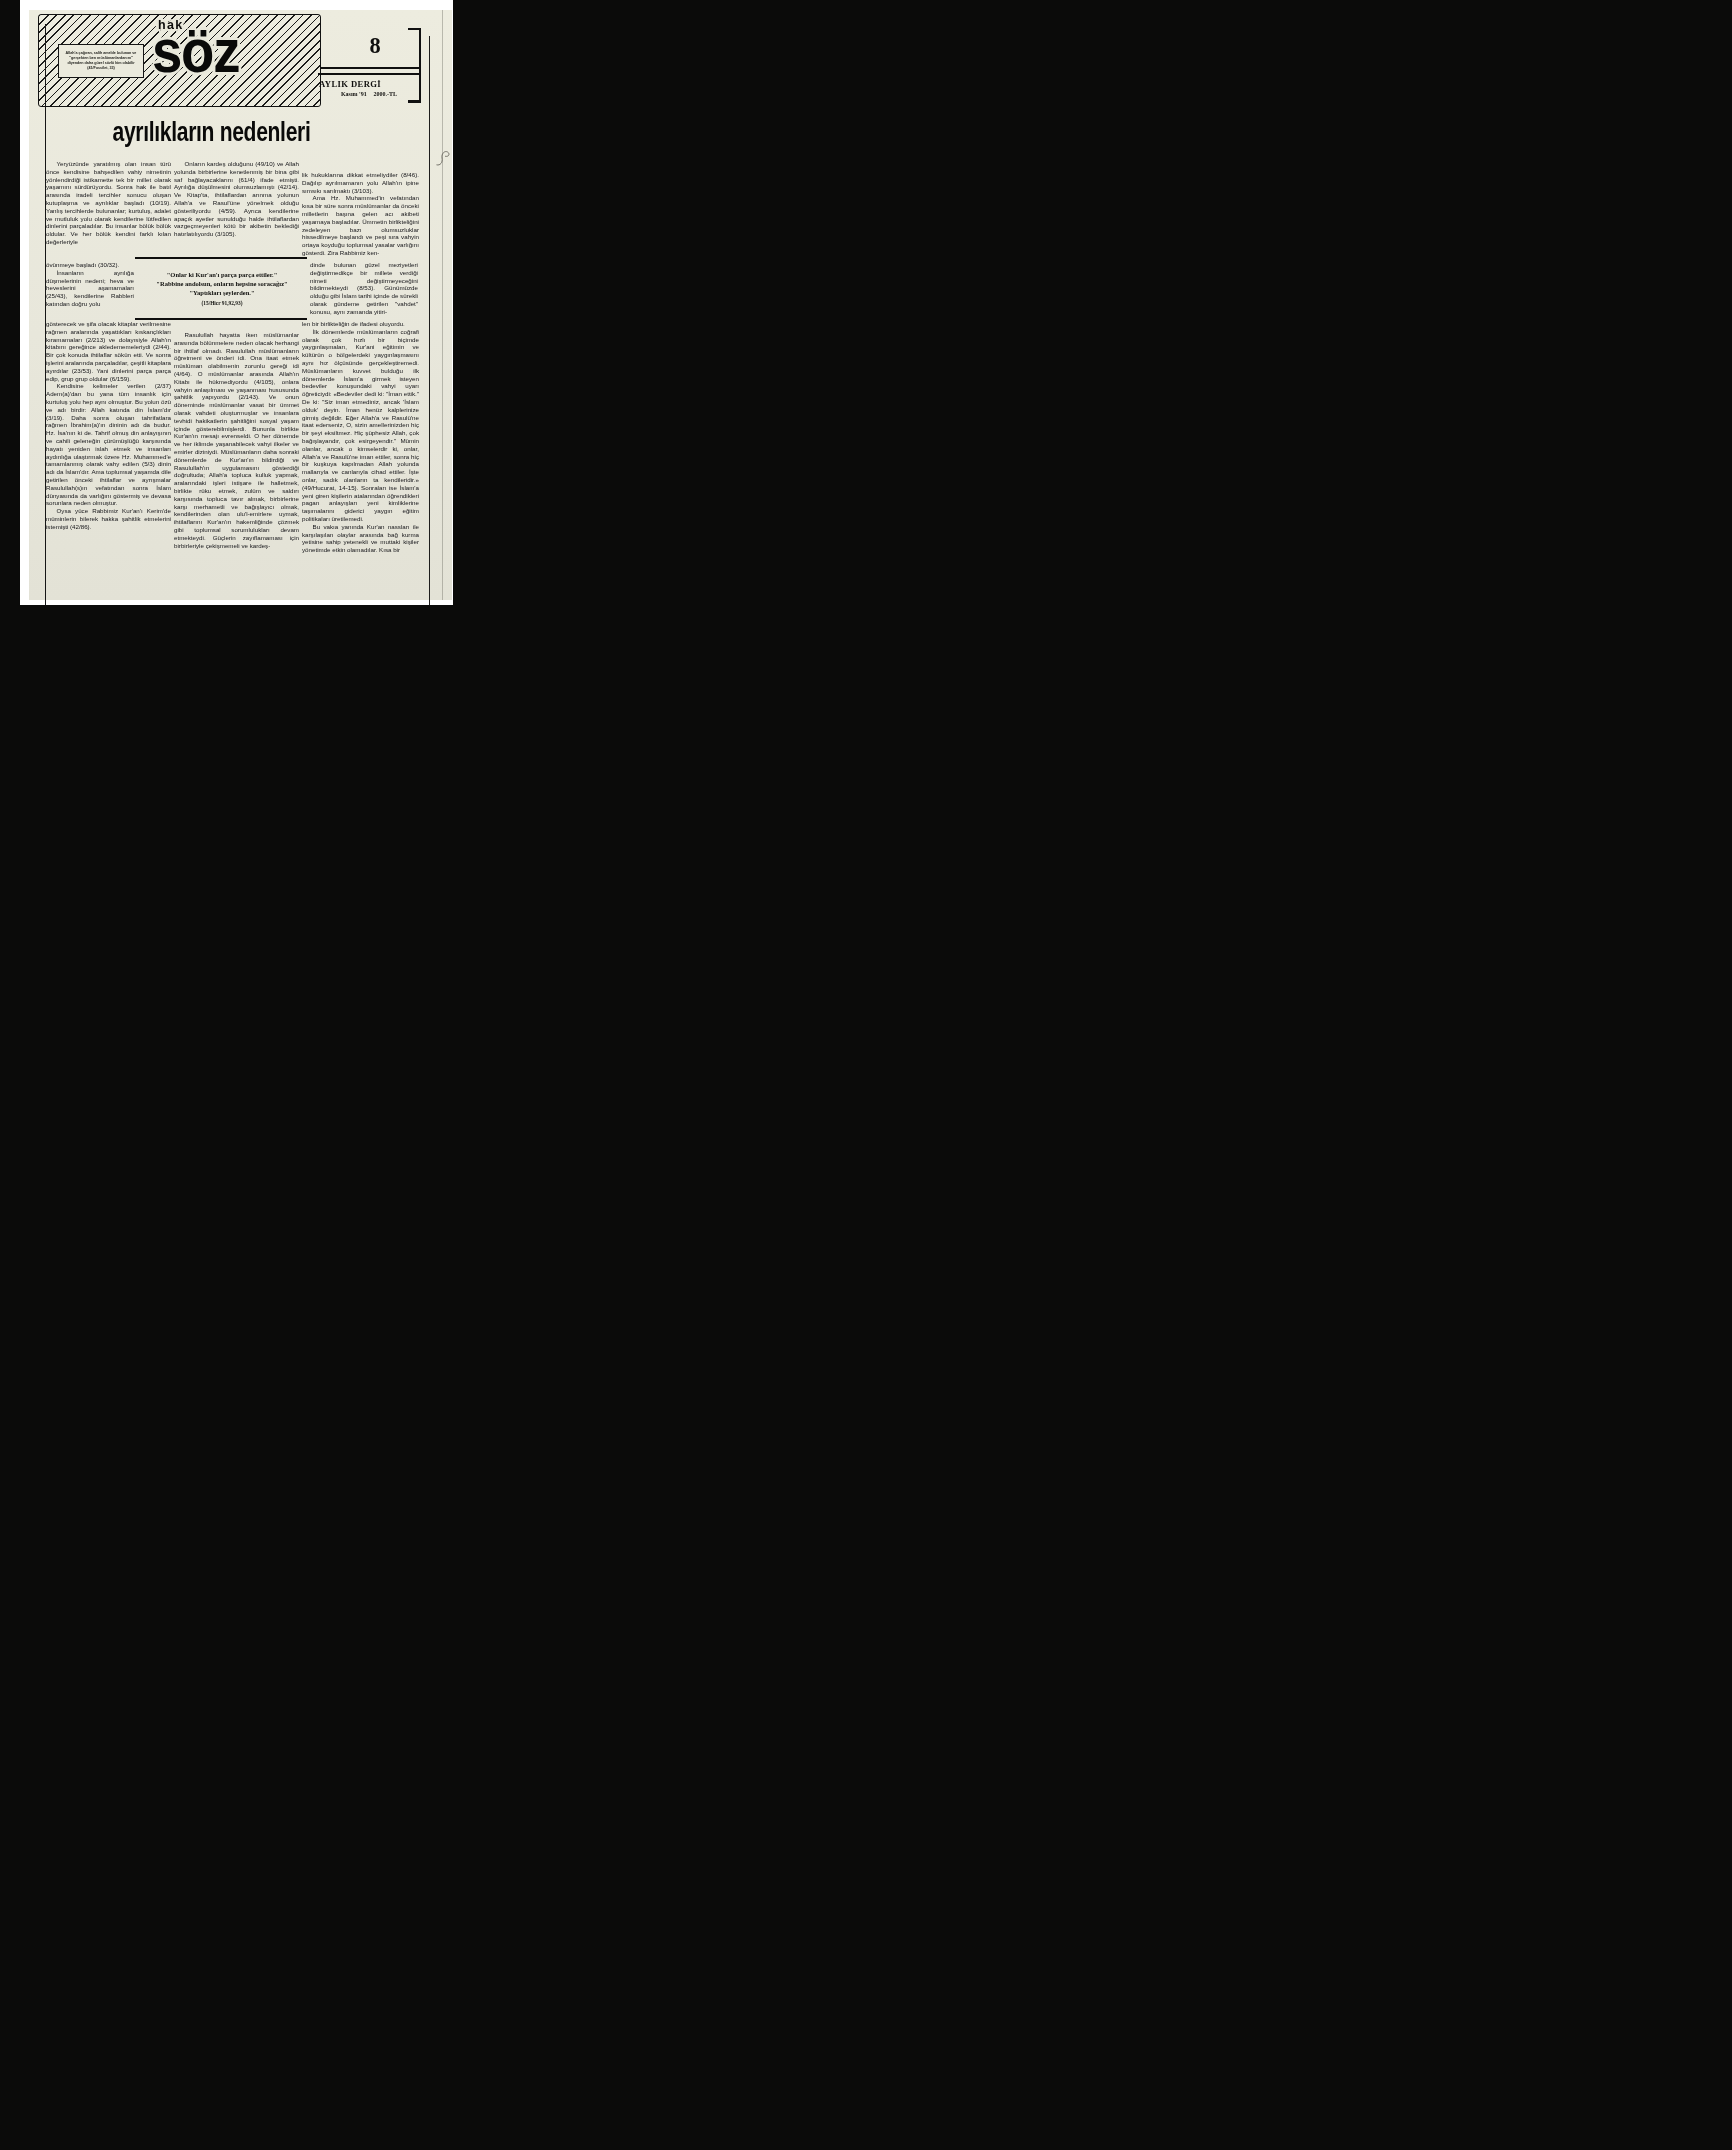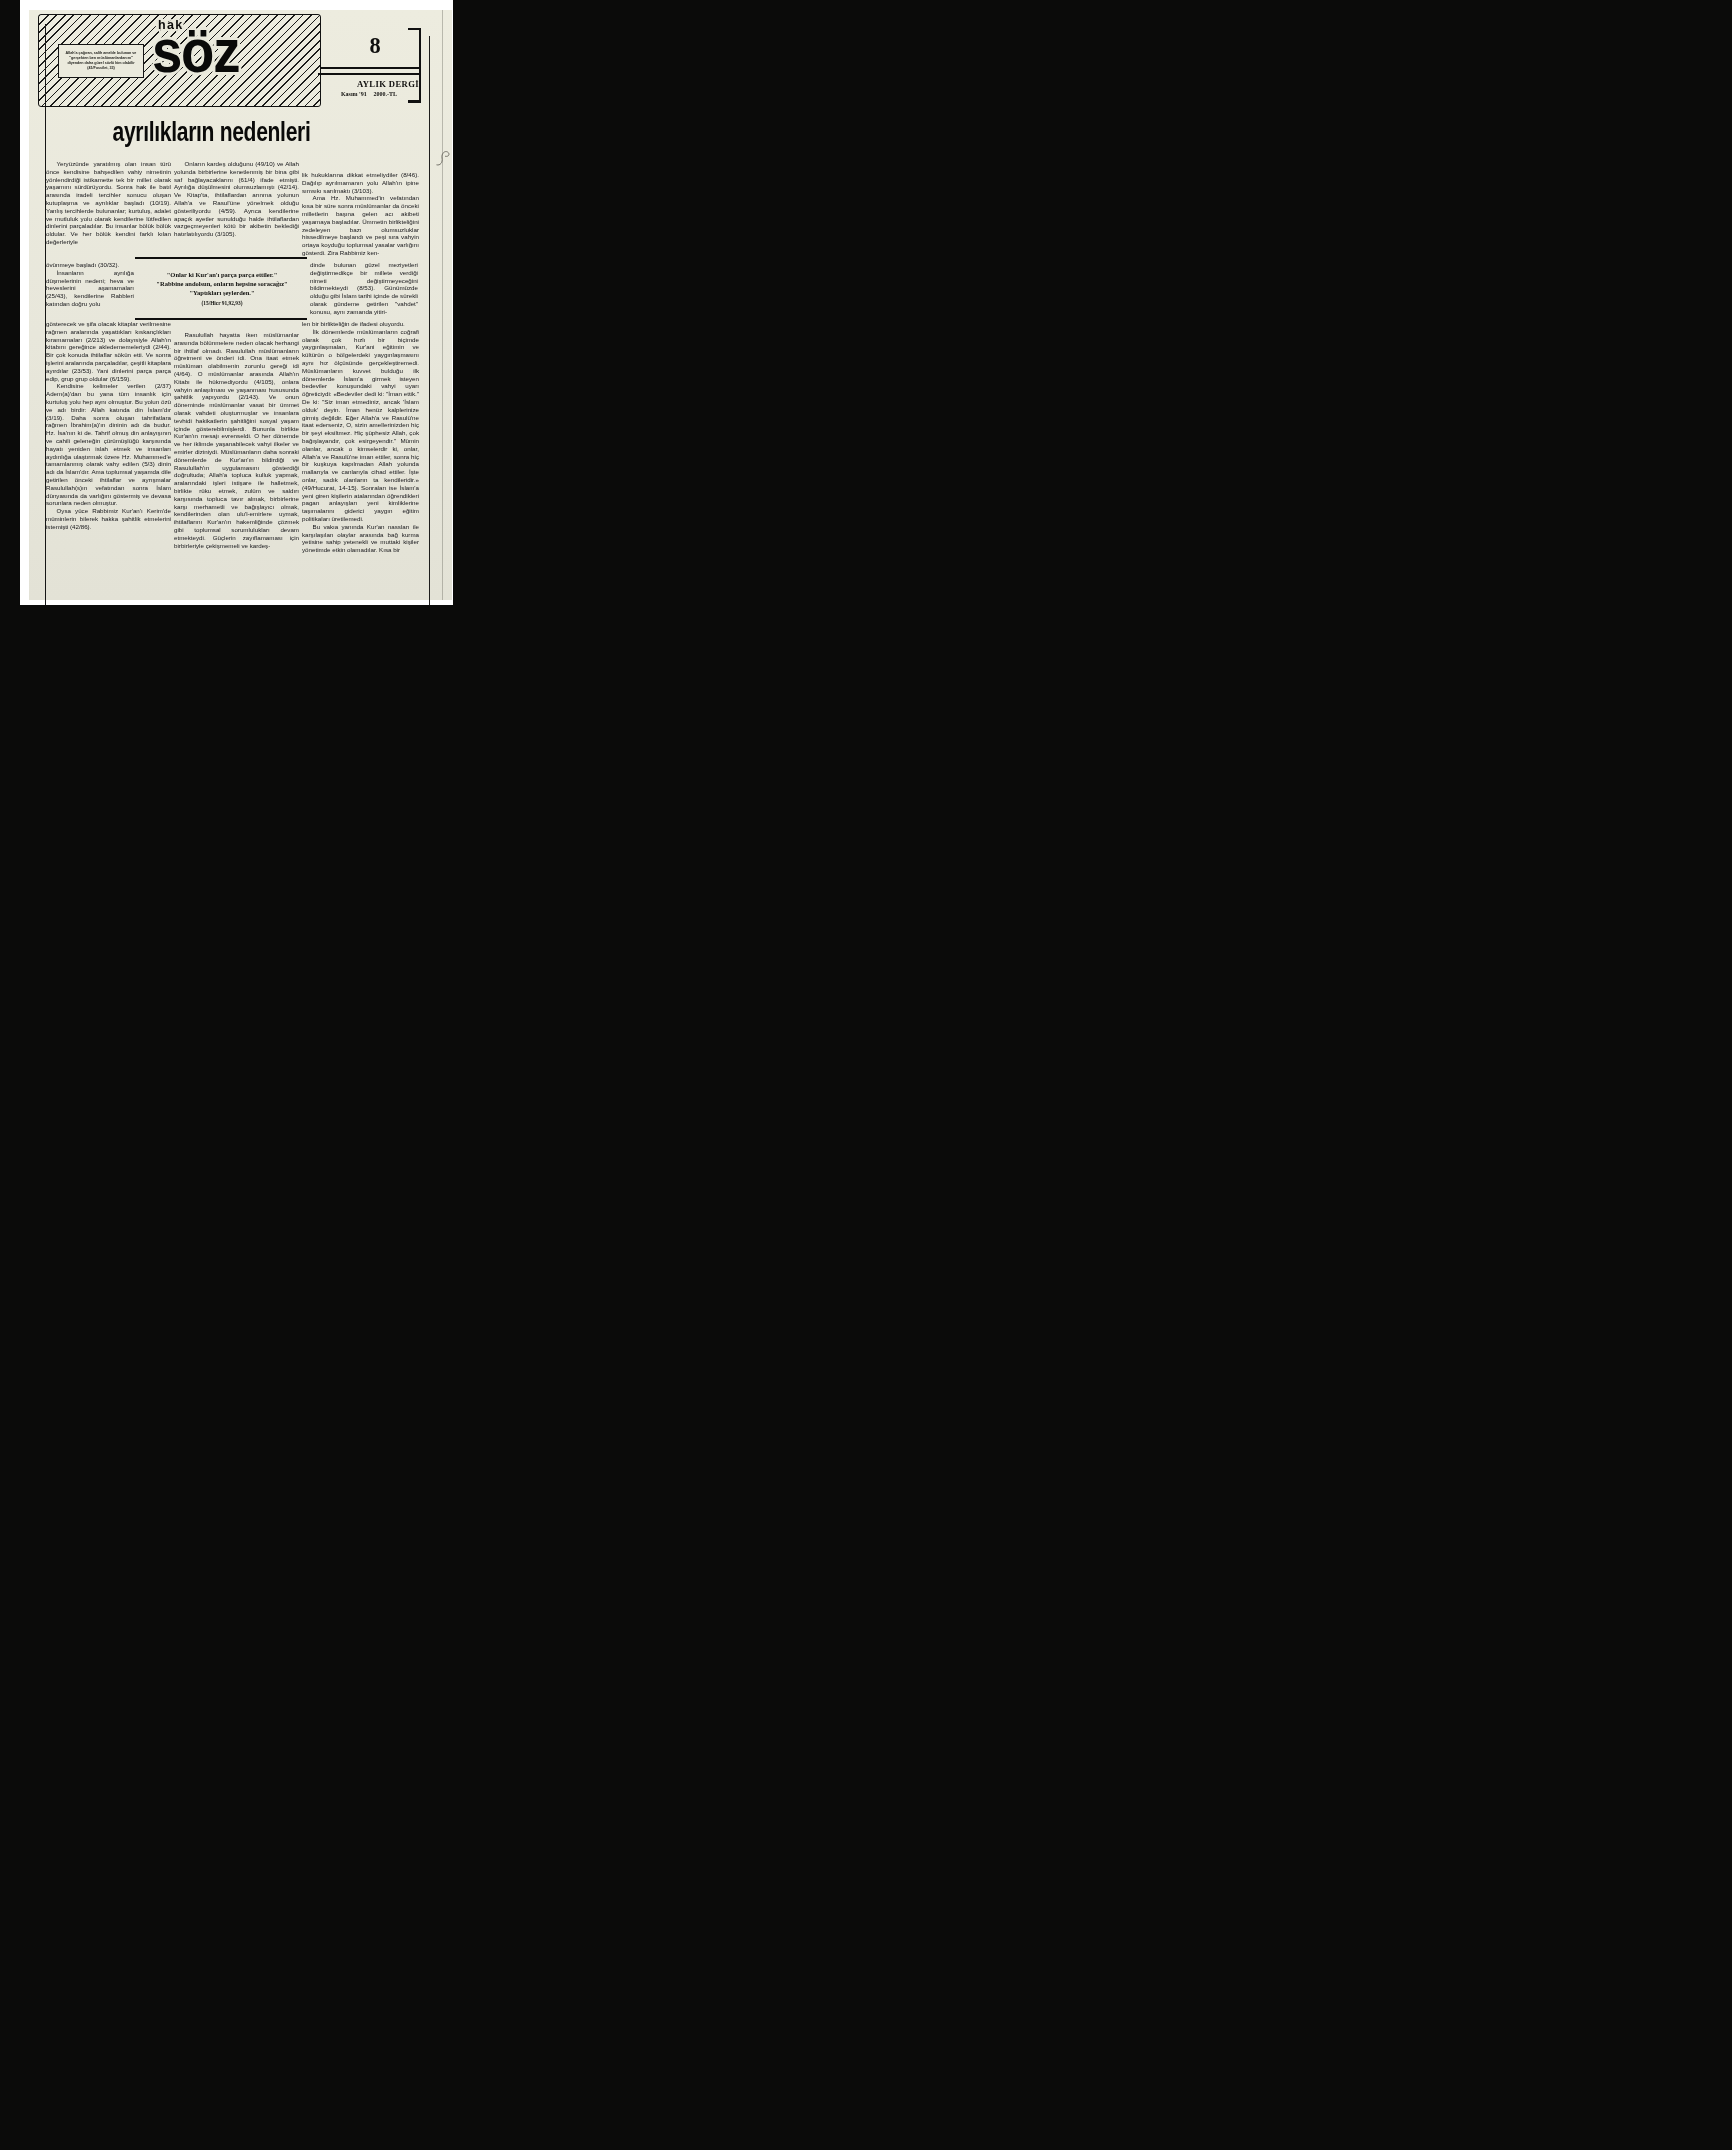--- a/index.html
+++ b/index.html
@@ -41,21 +41,21 @@
     line-height:1; letter-spacing:-1.3px; color:#0a0a09; z-index:2;
     transform:scale(.94,1.06); transform-origin:top left;
   }
   .issue-number {
     position:absolute; left:344px; top:33px; width:22.4px; text-align:center;
     font-family:"Liberation Serif", serif; font-size:22.4px; font-weight:800; color:#0e0e0d;
   }
   .logo-rule-1 { position:absolute; left:301px; top:67px; width:98px; height:2.2px; background:#101010; }
   .logo-rule-2 { position:absolute; left:298px; top:73px; width:102px; height:2.2px; background:#101010; }
   .tagline {
-    position:absolute; left:299px; top:79px; width:100px; text-align:right;
+    position:absolute; left:299px; top:79px; width:100px; text-align:left;
     font-family:"Liberation Serif", serif; font-weight:700; font-size:8.6px; letter-spacing:0.4px; color:#100f0e;
   }
   .date-price {
     position:absolute; left:299px; top:91px; width:100px; display:flex; justify-content:center; gap:6.9px;
     font-family:"Liberation Serif", serif; font-weight:700; font-size:6px; color:#100f0e;
   }
   .bracket {
     position:absolute; left:388px; top:28px; width:13px; height:75px; box-sizing:border-box;
     border-right:2.2px solid #111; border-top:2.2px solid #111; border-bottom:3.4px solid #111;
   }

